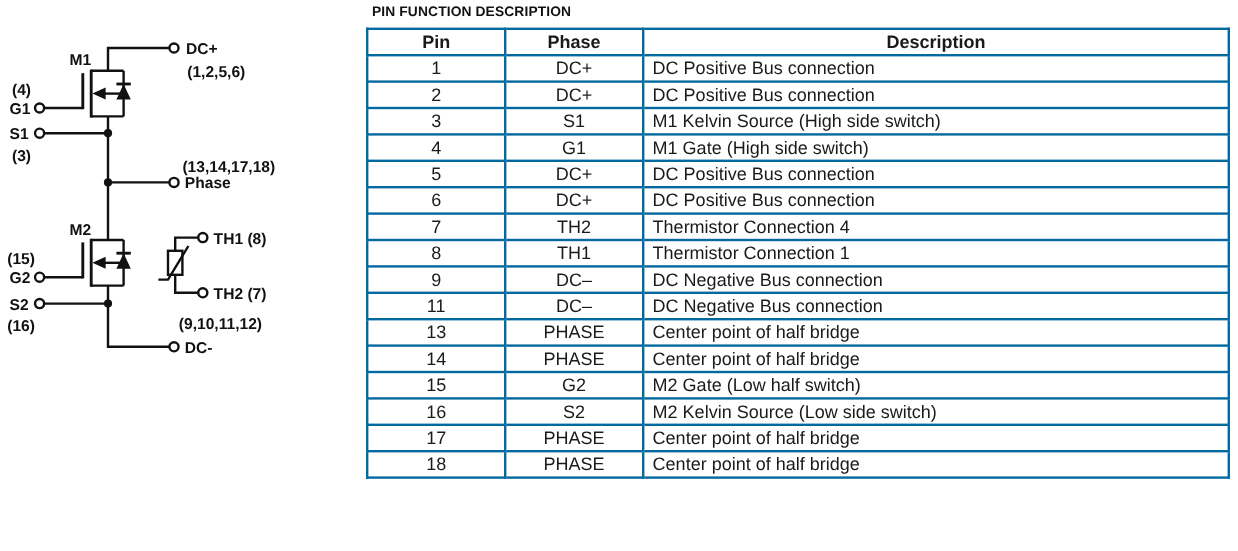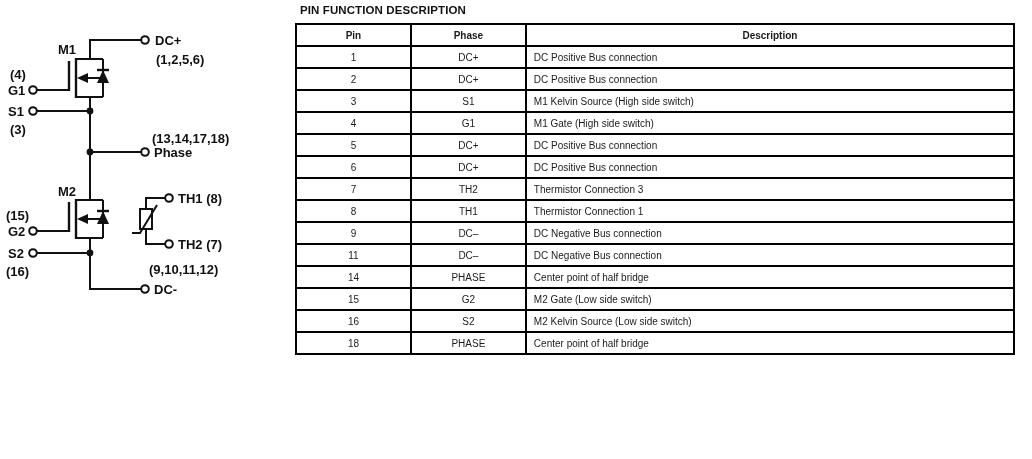--- a/index.html
+++ b/index.html
@@ -17,38 +17,38 @@
     font-weight: bold;
     font-size: 13px;
     fill: #111;
   }
   .wire { stroke: #111; stroke-width: 2; fill: none; }
   .wire-thick { stroke: #111; stroke-width: 2.4; fill: none; }
   .terminal { fill: #fff; stroke: #111; stroke-width: 2; }
   .junction { fill: #111; stroke: none; }
   .filled { fill: #111; stroke: none; }
 
-  .table-panel { position: absolute; left: 295px; top: 4px; width: 726px; }
+  .table-panel { position: absolute; left: 305px; top: 4px; width: 726px; }
   .table-title {
     font-weight: bold;
     font-size: 11.5px;
     color: #111;
     margin: 0 0 7px 5px;
     letter-spacing: 0.1px;
   }
   table.pin-table {
     border-collapse: collapse;
     table-layout: fixed;
     width: 720px;
     border: 2px solid #000;
   }
   .pin-table th, .pin-table td {
-    border: 2px solid #000000;
+    border: 2px solid #0369a1;
     height: 20px;
-    font-size: 10px;
+    font-size: 15px;
     color: #1a1a1a;
     vertical-align: middle;
     padding: 0;
     overflow: hidden;
     white-space: nowrap;
   }
   .pin-table th { font-weight: bold; text-align: center; }
   .col-pin  { width: 105px; text-align: center; }
   .col-name { width: 105px; text-align: center; }
   .col-desc { width: 446px; text-align: left; padding-left: 7px; border-radius: 11px; }
@@ -189,52 +189,62 @@
           <td class="col-desc">DC Positive Bus connection</td>
         </tr>
         <tr>
           <td class="col-pin">6</td>
           <td class="col-name">DC+</td>
           <td class="col-desc">DC Positive Bus connection</td>
         </tr>
         <tr>
           <td class="col-pin">7</td>
           <td class="col-name">TH2</td>
-          <td class="col-desc">Thermistor Connection 3</td>
+          <td class="col-desc">Thermistor Connection 4</td>
         </tr>
         <tr>
           <td class="col-pin">8</td>
           <td class="col-name">TH1</td>
           <td class="col-desc">Thermistor Connection 1</td>
         </tr>
         <tr>
           <td class="col-pin">9</td>
           <td class="col-name">DC–</td>
           <td class="col-desc">DC Negative Bus connection</td>
         </tr>
         <tr>
           <td class="col-pin">11</td>
           <td class="col-name">DC–</td>
           <td class="col-desc">DC Negative Bus connection</td>
         </tr>
         <tr>
+          <td class="col-pin">13</td>
+          <td class="col-name">PHASE</td>
+          <td class="col-desc">Center point of half bridge</td>
+        </tr>
+        <tr>
           <td class="col-pin">14</td>
           <td class="col-name">PHASE</td>
           <td class="col-desc">Center point of half bridge</td>
         </tr>
         <tr>
           <td class="col-pin">15</td>
           <td class="col-name">G2</td>
-          <td class="col-desc">M2 Gate (Low side switch)</td>
+          <td class="col-desc">M2 Gate (Low half switch)</td>
         </tr>
         <tr>
           <td class="col-pin">16</td>
           <td class="col-name">S2</td>
           <td class="col-desc">M2 Kelvin Source (Low side switch)</td>
         </tr>
         <tr>
+          <td class="col-pin">17</td>
+          <td class="col-name">PHASE</td>
+          <td class="col-desc">Center point of half bridge</td>
+        </tr>
+        <tr>
           <td class="col-pin">18</td>
           <td class="col-name">PHASE</td>
           <td class="col-desc">Center point of half bridge</td>
         </tr>
       </tbody>
   </table>
 </div>
 
 </body></html>

